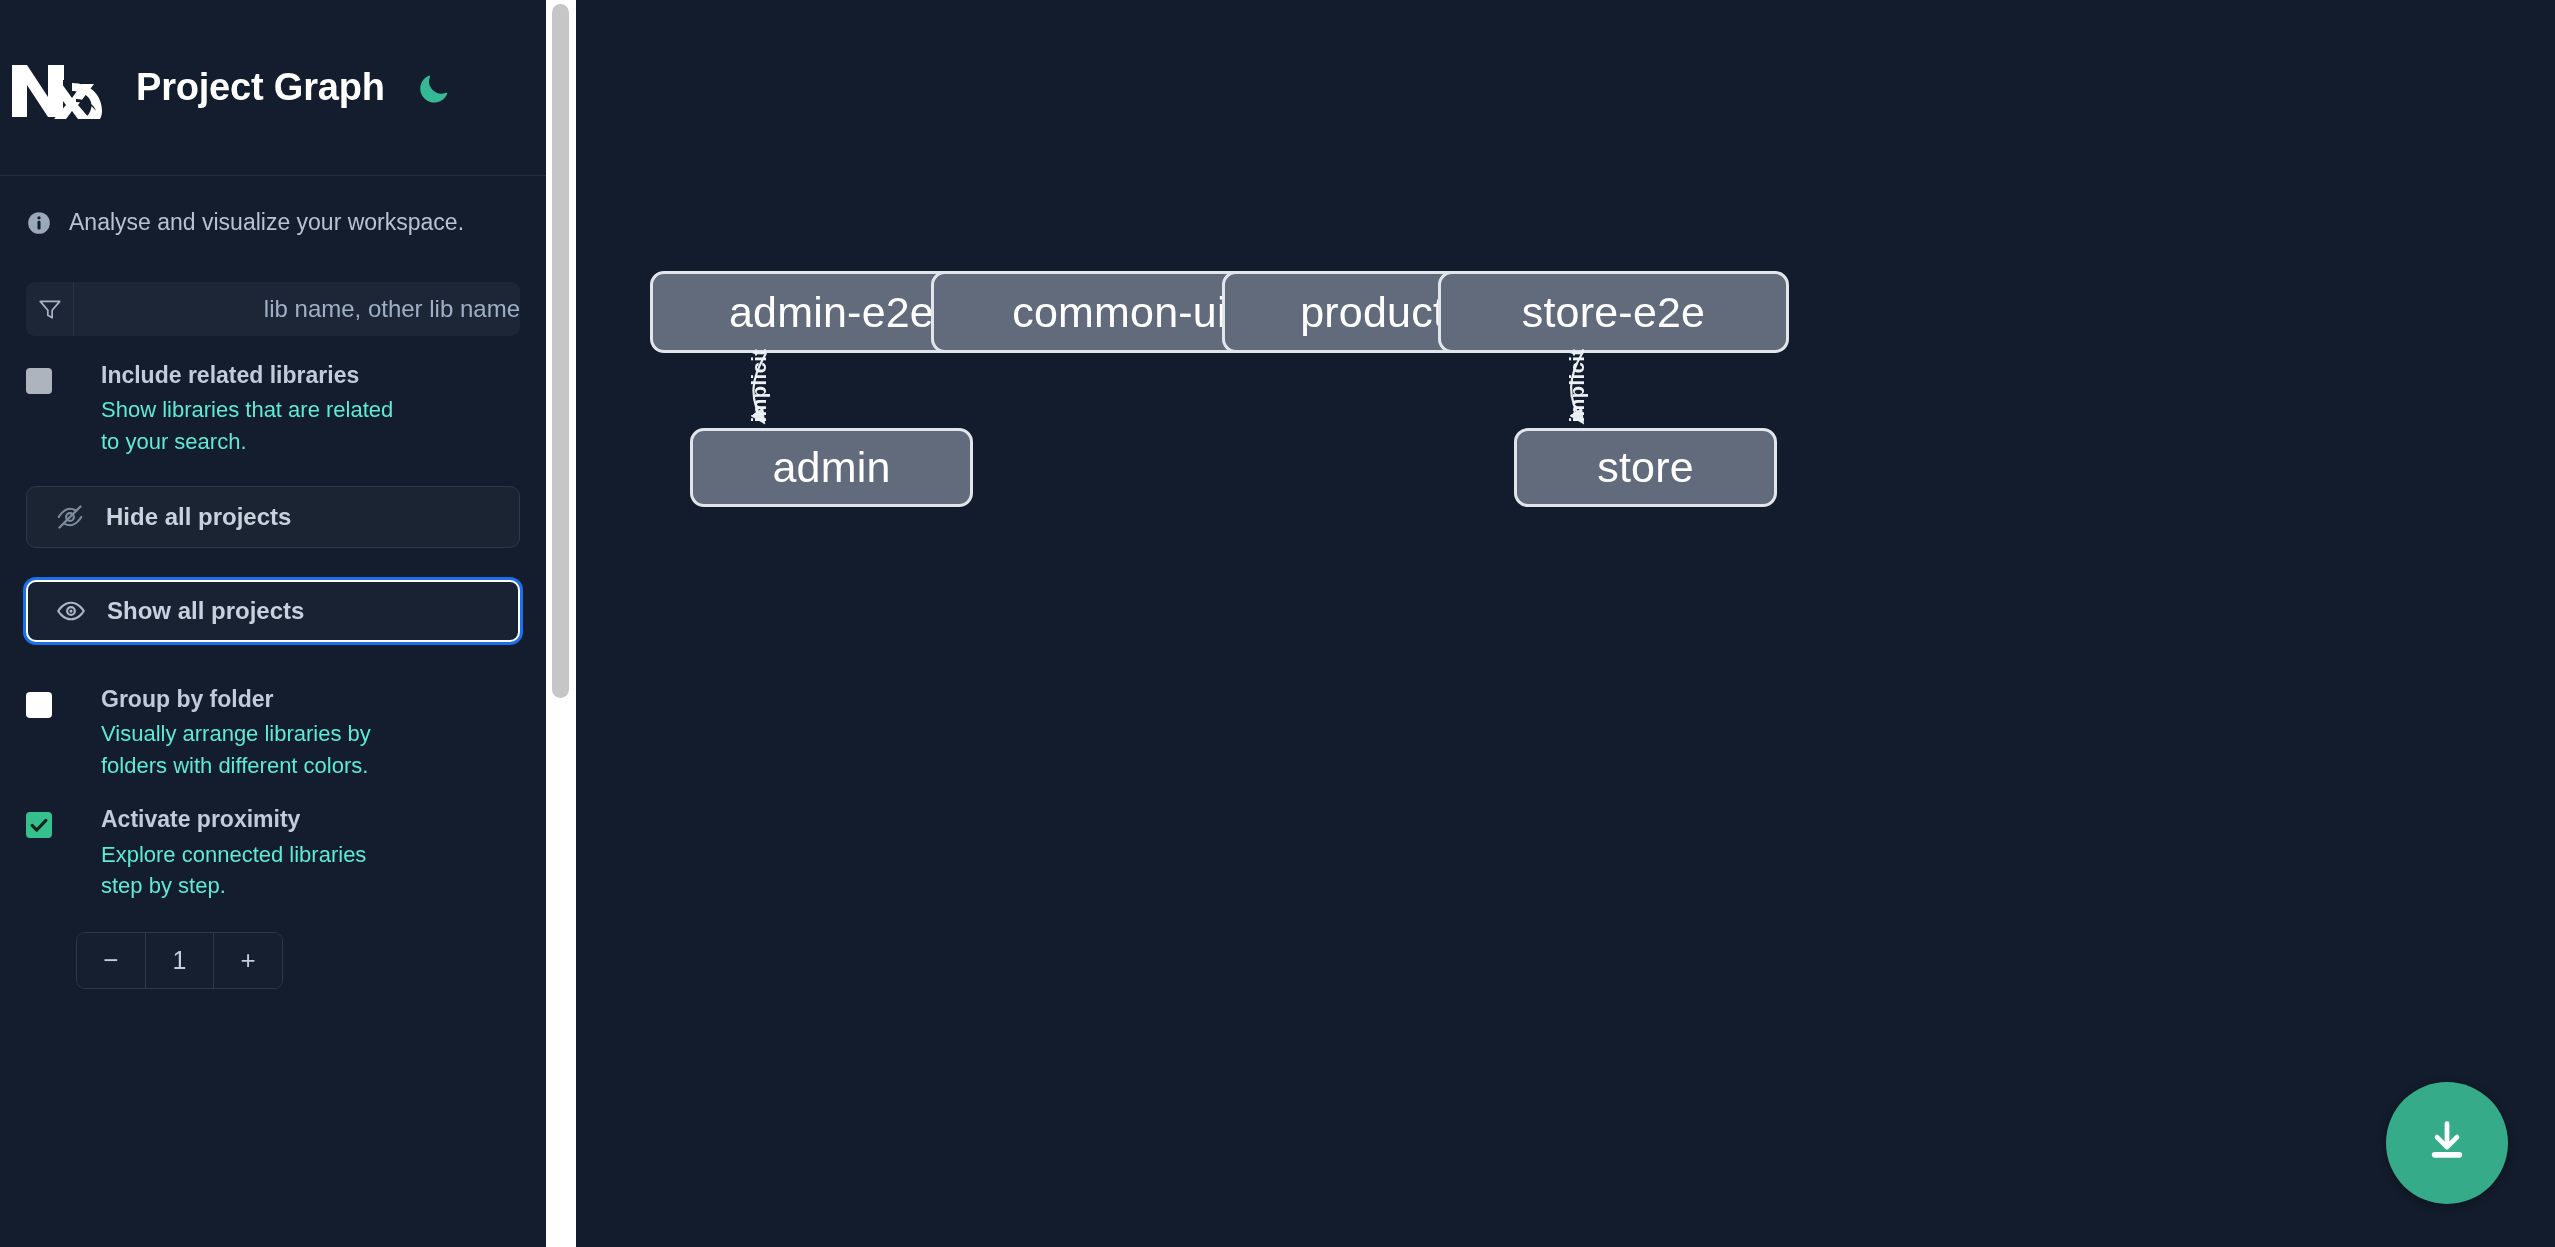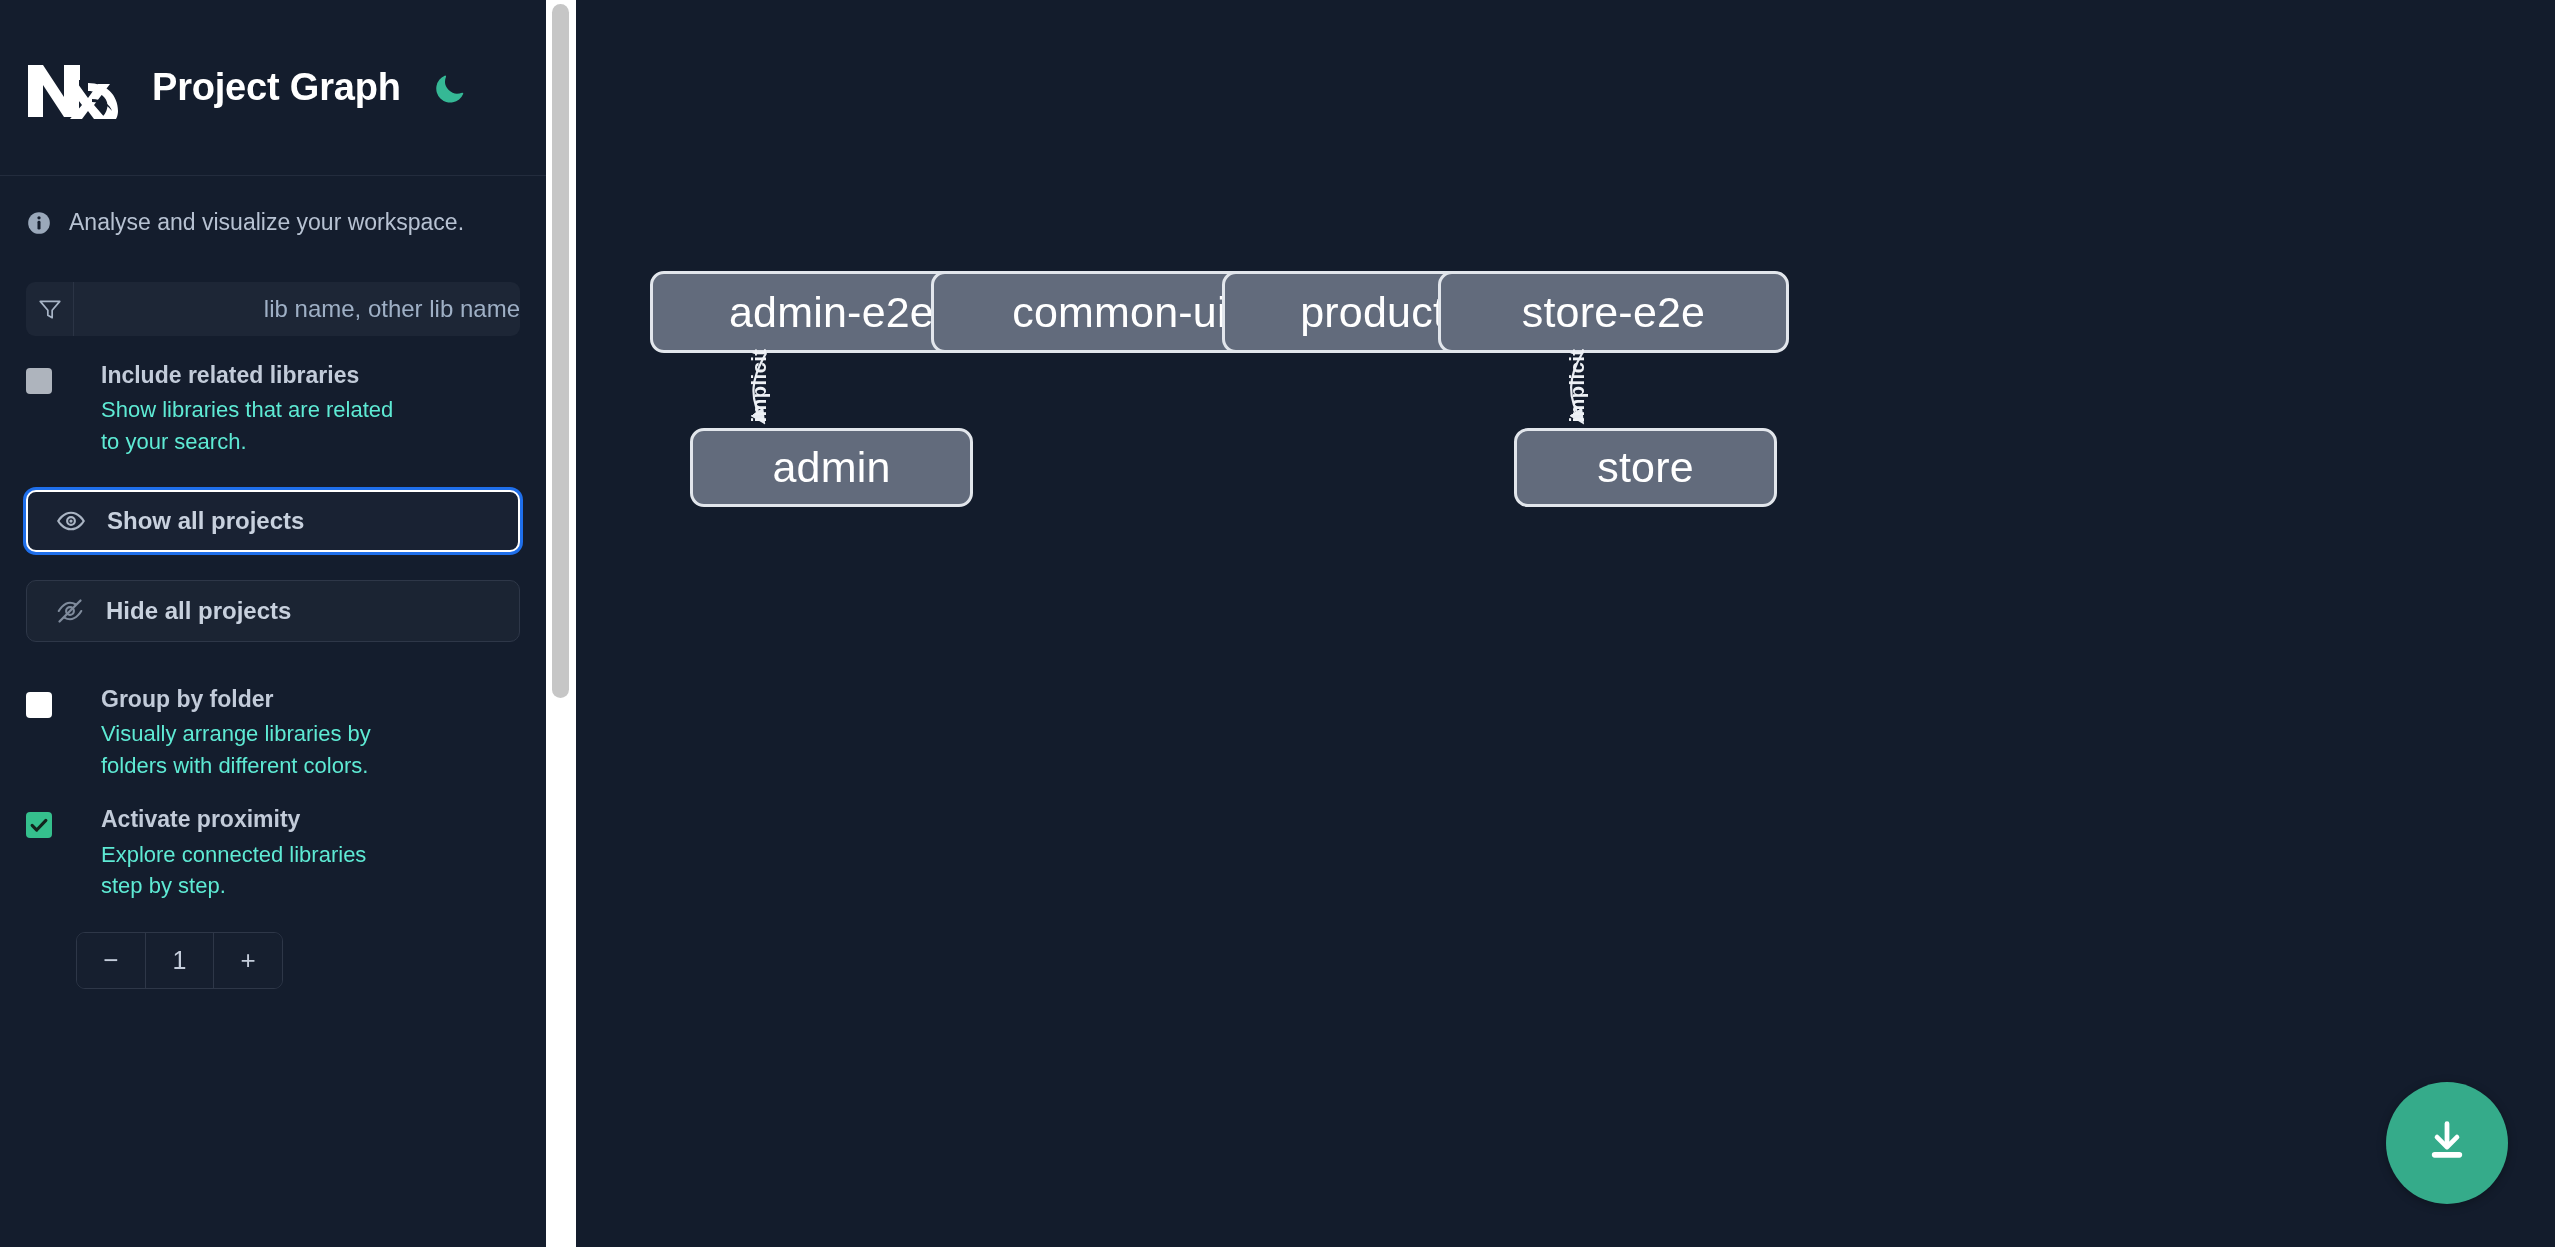--- a/index.html
+++ b/index.html
@@ -28,21 +28,21 @@
     width: 546px;
     height: 1247px;
     background: #141d2d;
     flex: 0 0 546px;
     overflow: hidden;
   }
   .sb-header {
     height: 176px;
     display: flex;
     align-items: center;
-    padding-left: 26px;
+    padding-left: 10px;
     box-sizing: border-box;
     border-bottom: 1px solid #232c3d;
   }
   .nx-logo {
     width: 98px;
     height: 62px;
     flex: 0 0 98px;
     position: relative;
   }
   .app-title {
@@ -328,40 +328,40 @@
       </div>
 
       <div class="cb-row">
         <span class="cb cb-grey"></span>
         <div class="cb-texts">
           <div class="cb-title">Include related libraries</div>
           <div class="cb-desc">Show libraries that are related to your search.</div>
         </div>
       </div>
 
+      <div class="act-btn">
+        <span class="act-icon">
+          <svg width="30" height="30" viewBox="0 0 24 24" aria-hidden="true">
+            <path d="M3 12s3.7-6.6 9-6.6c1.7 0 3.2.5 4.4 1.2M21 12s-3.7 6.6-9 6.6c-1.8 0-3.3-.6-4.6-1.3" fill="none" stroke="#7f8b9c" stroke-width="1.7" stroke-linecap="round"></path>
+            <circle cx="12" cy="12" r="3.1" fill="none" stroke="#7f8b9c" stroke-width="1.7"></circle>
+            <line x1="3.6" y1="20.4" x2="20.4" y2="3.6" stroke="#7f8b9c" stroke-width="1.8" stroke-linecap="round"></line>
+          </svg>
+        </span>
+        <span class="act-label">Hide all projects</span>
+      </div>
+
       <div class="act-btn focused">
         <span class="act-icon">
           <svg width="30" height="30" viewBox="0 0 24 24" aria-hidden="true">
             <path d="M1.8 12S5.5 5.4 12 5.4 22.2 12 22.2 12 18.5 18.6 12 18.6 1.8 12 1.8 12z" fill="none" stroke="#aab5c4" stroke-width="1.7"></path>
             <circle cx="12" cy="12" r="3.1" fill="none" stroke="#aab5c4" stroke-width="1.7"></circle>
             <circle cx="12" cy="12" r="1.3" fill="#aab5c4"></circle>
           </svg>
         </span>
         <span class="act-label">Show all projects</span>
-      </div>
-
-      <div class="act-btn">
-        <span class="act-icon">
-          <svg width="30" height="30" viewBox="0 0 24 24" aria-hidden="true">
-            <path d="M3 12s3.7-6.6 9-6.6c1.7 0 3.2.5 4.4 1.2M21 12s-3.7 6.6-9 6.6c-1.8 0-3.3-.6-4.6-1.3" fill="none" stroke="#7f8b9c" stroke-width="1.7" stroke-linecap="round"></path>
-            <circle cx="12" cy="12" r="3.1" fill="none" stroke="#7f8b9c" stroke-width="1.7"></circle>
-            <line x1="3.6" y1="20.4" x2="20.4" y2="3.6" stroke="#7f8b9c" stroke-width="1.8" stroke-linecap="round"></line>
-          </svg>
-        </span>
-        <span class="act-label">Hide all projects</span>
       </div>
 
       <div class="cb-row" style="margin-top:45px;">
         <span class="cb cb-white"></span>
         <div class="cb-texts">
           <div class="cb-title">Group by folder</div>
           <div class="cb-desc">Visually arrange libraries by folders with different colors.</div>
         </div>
       </div>
 

